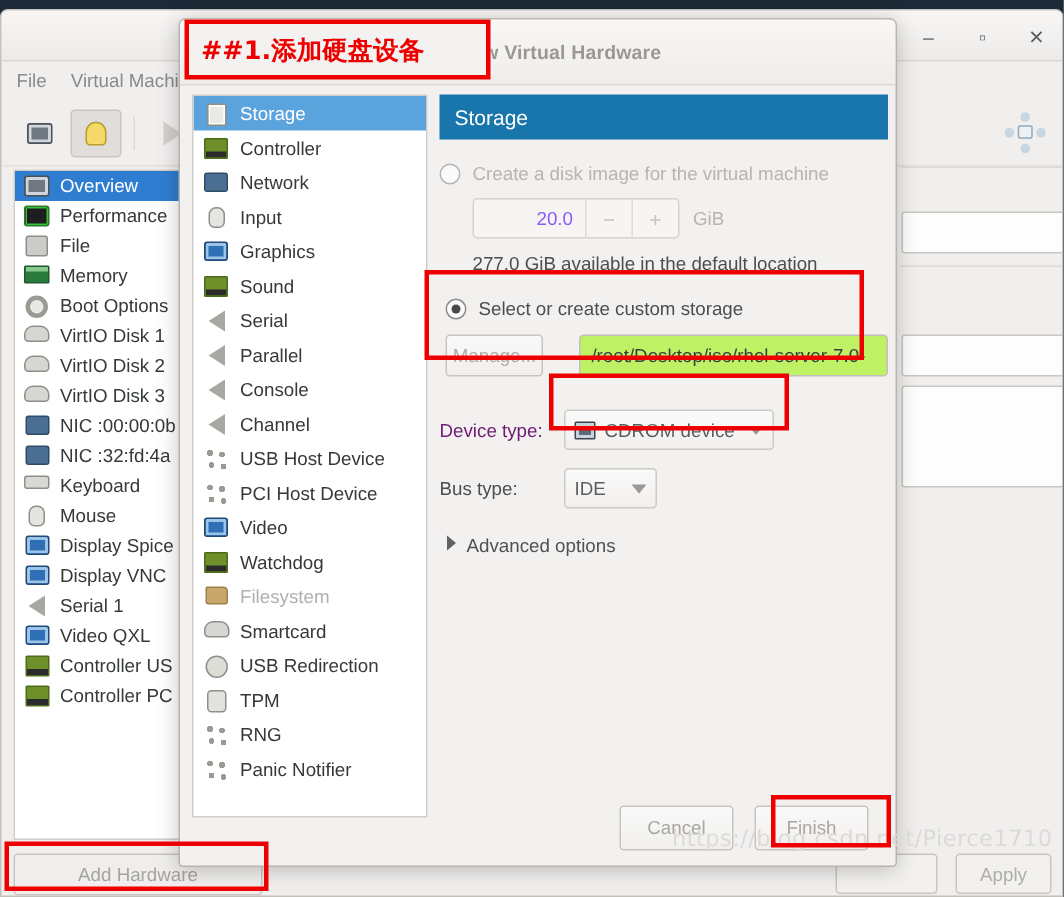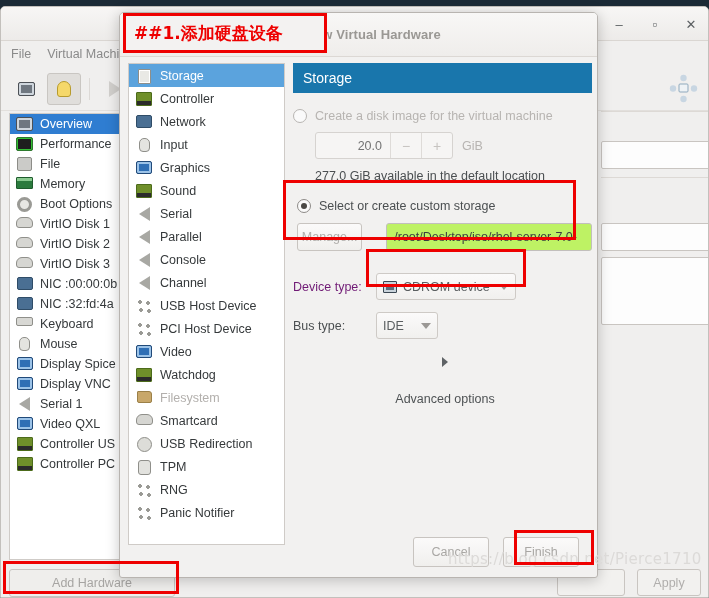--- a/index.html
+++ b/index.html
@@ -179,21 +179,21 @@
   .row-line { display: flex; align-items: center; gap: 8px; }
   .muted { color: #b7b4b1; }
   .spin {
     display: flex; align-items: stretch;
     width: 138px; height: 27px;
     border: 1px solid #d6d3d0; border-radius: 3px;
     background: #f6f5f4; overflow: hidden;
   }
   .spin .val {
     flex: 1; display: flex; align-items: center; justify-content: flex-end;
-    padding-right: 8px; color: #737373; font-size: 12.5px;
+    padding-right: 8px; color: #8b5cf6; font-size: 12.5px;
   }
   .spin .bt {
     width: 31px; border-left: 1px solid #dedbd8;
     display: flex; align-items: center; justify-content: center;
     color: #c6c3c0; font-size: 14px;
   }
   .txtfield {
     height: 28px;
     border: 1px solid #c2bfbc; border-radius: 3px;
     background: #bef264;
@@ -216,22 +216,22 @@
     height: 27px; font-size: 12.5px; color: #5a5e60;
   }
   .combo .arrow {
     margin-left: auto;
     width: 0; height: 0;
     border-left: 5px solid transparent;
     border-right: 5px solid transparent;
     border-top: 6px solid #9b9895;
   }
   .expander {
-    display: flex; align-items: center; gap: 25px;
-    font-size: 12.5px; color: #4e5254; flex-direction: column;
+    display: flex; gap: 7px;
+    font-size: 12.5px; color: #4e5254;
   }
   .expander .tri {
     width: 0; height: 0;
     border-top: 5px solid transparent;
     border-bottom: 5px solid transparent;
     border-left: 6px solid #5f6366;
   }
   .dlg-footer {
     position: absolute; left: 0; bottom: 10px; width: 100%;
     display: flex; justify-content: flex-end; gap: 14px;

